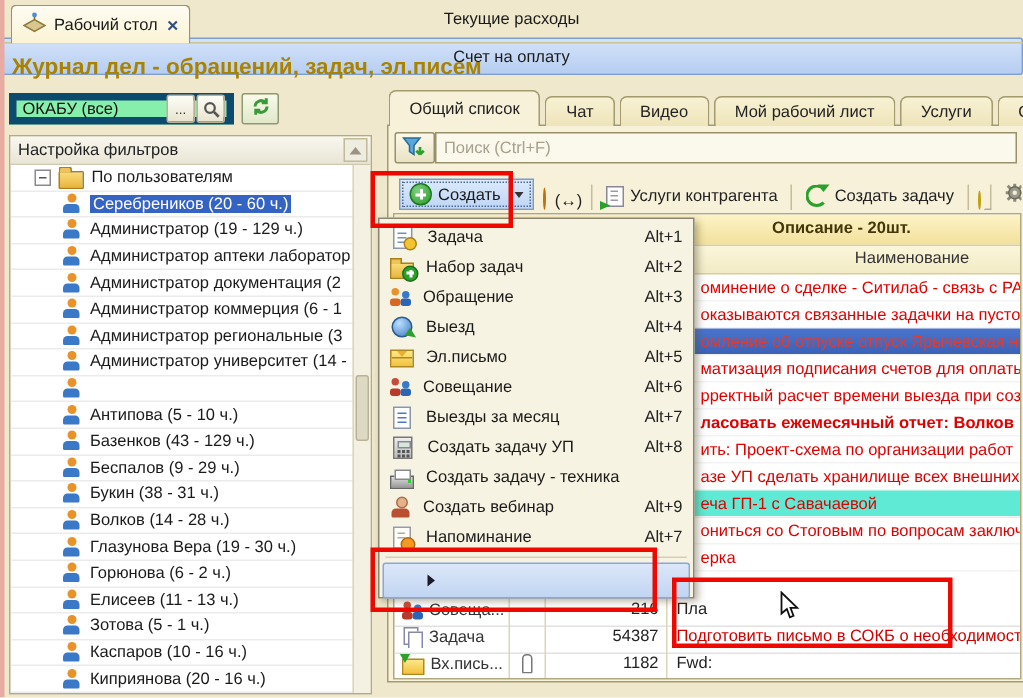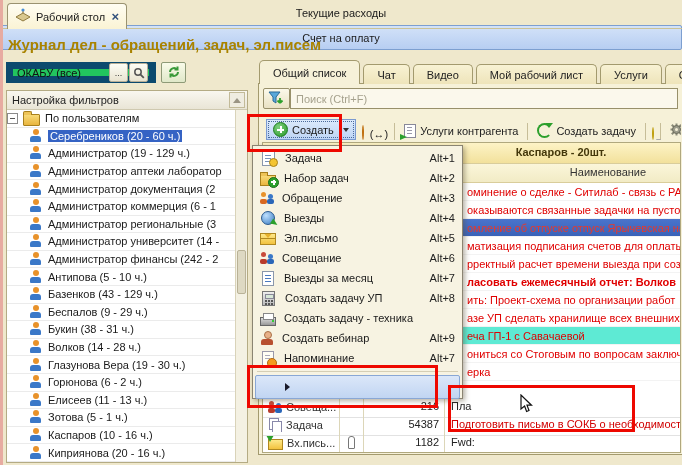--- a/index.html
+++ b/index.html
@@ -9,41 +9,41 @@
   .left-strip{position:absolute;left:0;top:0;width:3px;height:465px;background:#e7aba1}
   .tabline{position:absolute;left:3px;top:28px;width:679px;height:1px;background:#cbc294}
   
   .wintab{position:absolute;left:7px;top:3px;width:120px;height:26px;background:linear-gradient(#fffdf2,#faf3d4);
           border:1px solid #9a9270;border-bottom:none;border-radius:4px 4px 0 0;display:flex;align-items:center;
           gap:5px;padding:12px 7px;box-sizing:border-box;z-index:2}
   .wlabel{flex:1;white-space:nowrap}
   .wclose{font-weight:bold;font-size:13px;color:#31507c;cursor:default;line-height:1}
   .page-title{position:absolute;left:8px;top:36px;font-size:15px;font-weight:bold;color:#a98300;white-space:nowrap}
   
-  .combo{position:absolute;left:6px;top:62px;width:150px;height:21px;background:#22c55e;border:7px solid #0c4a6e;
+  .combo{position:absolute;left:6px;top:62px;width:150px;height:21px;background:#86efac;border:5px solid #0c4a6e;
          box-sizing:border-box;display:flex;align-items:center}
   .combo input{border:none;outline:none;flex:1;min-width:0;padding:0 4px;background:transparent;
                font:11px "Liberation Sans",sans-serif;color:#111}
   .combo-btn{width:17px;height:17px;display:flex;align-items:center;justify-content:center;margin-right:1px;
              background:linear-gradient(#fdfdf6,#e9e4d0);border:1px solid #b9b098;border-radius:2px;font-size:9px;color:#333}
   .refresh-btn{position:absolute;left:161px;top:62px;width:25px;height:21px;box-sizing:border-box;
                background:linear-gradient(#f9fbe9,#e0e8c9);border:1px solid #8e9a77;border-radius:2px;
                display:flex;align-items:center;justify-content:center}
   
   .sidebar{position:absolute;left:6px;top:90px;width:242px;height:373px;background:#fff;border:1px solid #b4ab84;
            box-sizing:border-box;overflow:hidden}
   .sb-header{height:18px;background:linear-gradient(#f9f7ef,#e9e5d6);border-bottom:1px solid #cfc9b0;
              display:flex;align-items:center;padding:0 2px 0 5px;color:#222}
   .scroll-up{margin-left:auto;width:14px;height:14px;display:flex;align-items:center;justify-content:center;
              background:#efece0;border:1px solid #c2ba98}
   .tri-up{width:0;height:0;border-left:4px solid transparent;border-right:4px solid transparent;border-bottom:5px solid #9a9484}
   .tree{position:absolute;top:19px;left:0;right:11px;bottom:0;overflow:hidden}
   .tree-row{height:17.6px;box-sizing:border-box;display:flex;align-items:center;gap:5px;border-bottom:1px solid #ebebeb;
-            padding-left:22px;white-space:nowrap;overflow:hidden}
-  .group-row{padding-left:0}
+            padding-left:34px;white-space:nowrap;overflow:hidden}
+  .group-row{padding-left:16px}
   .expander{width:9px;height:9px;flex:none;border:1px solid #8a8a8a;
             background:#fff linear-gradient(#555,#555) center/5px 1px no-repeat}
   .tlabel{overflow:hidden;white-space:nowrap}
   .tlabel.sel{background:#3563c4;color:#fff;padding:0 2px}
   .scrolltrack{position:absolute;top:19px;right:0;width:11px;bottom:0;background:#f4f1e3;border-left:1px solid #d9d3b9}
   .scrollthumb{position:absolute;top:140px;left:1px;width:7px;height:42px;background:#ded9c3;border:1px solid #b9b297;border-radius:2px}
   
   .rtabs{position:absolute;left:259px;top:61px;height:23px;display:flex;gap:3px;align-items:flex-end;z-index:1}
   .rtab{height:19px;padding:0 13px;display:flex;align-items:center;white-space:nowrap;
         background:linear-gradient(#f8f2d4,#eee4ba);border:1px solid #a39a6e;border-bottom:none;border-radius:5px 5px 0 0;color:#222}
@@ -244,21 +244,20 @@
             <span class="tlabel">Администратор региональные (3</span>
           </div>
         
           <div class="tree-row">
             <span class="ic i-person"></span>
             <span class="tlabel">Администратор университет (14 -</span>
           </div>
         
           <div class="tree-row">
             <span class="ic i-person"></span>
-            <span class="tlabel">Администратор финансы (242 - 2</span>
           </div>
         
           <div class="tree-row">
             <span class="ic i-person"></span>
             <span class="tlabel">Антипова (5 - 10 ч.)</span>
           </div>
         
           <div class="tree-row">
             <span class="ic i-person"></span>
             <span class="tlabel">Базенков (43 - 129 ч.)</span>
@@ -385,21 +384,21 @@
             </g>
             <circle cx="6.5" cy="6.5" r="4" fill="#9a9a8a" stroke="#6a6a5a"></circle>
             <circle cx="6.5" cy="6.5" r="1.5" fill="#f3eed6"></circle>
           </svg></span>
 
     </span>
   </div>
 
   <div class="table">
     <div class="thead1">
-        <span>Каспаров - 20шт.</span>
+        <span>Описание - 20шт.</span>
       </div>
     <div class="thead2">
         <span>Наименование</span>
       </div>
     <div data-repeat="table.rows">
       
     
         <div class="trow">
           <span class="trowtext">оминение о сделке - Ситилаб - связь с РАЛИС</span>
         </div>
@@ -507,21 +506,21 @@
         </div>
       
         <div class="mitem">
           <span class="micon ic i-appeal"></span>
           <span class="mlabel">Обращение</span>
           <span class="mshort">Alt+3</span>
         </div>
       
         <div class="mitem">
           <span class="micon ic i-trip"></span>
-          <span class="mlabel">Выезды</span>
+          <span class="mlabel">Выезд</span>
           <span class="mshort">Alt+4</span>
         </div>
       
         <div class="mitem">
           <span class="micon ic i-mail"></span>
           <span class="mlabel">Эл.письмо</span>
           <span class="mshort">Alt+5</span>
         </div>
       
         <div class="mitem">

